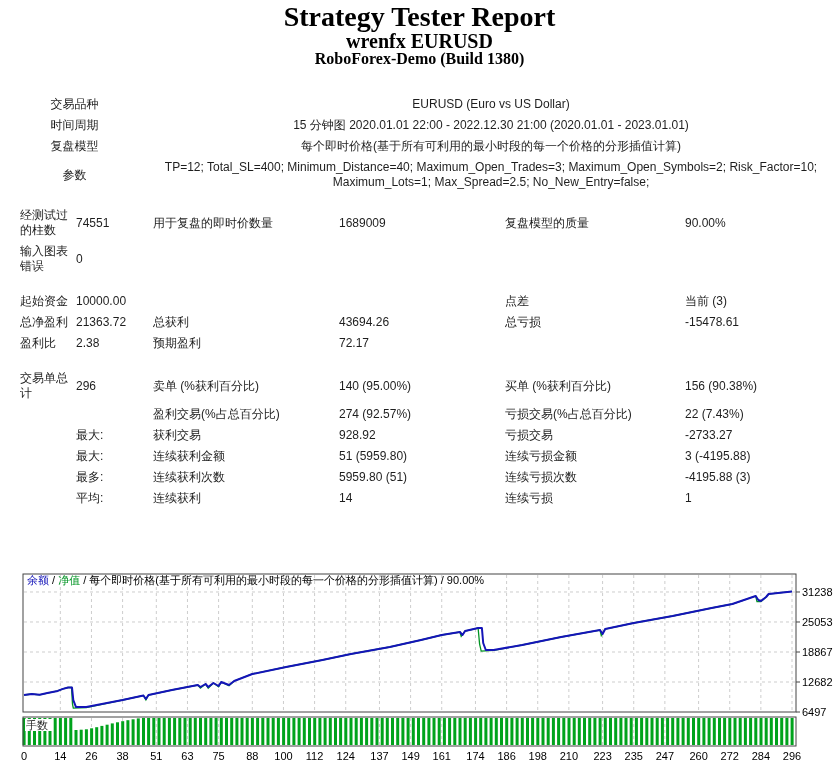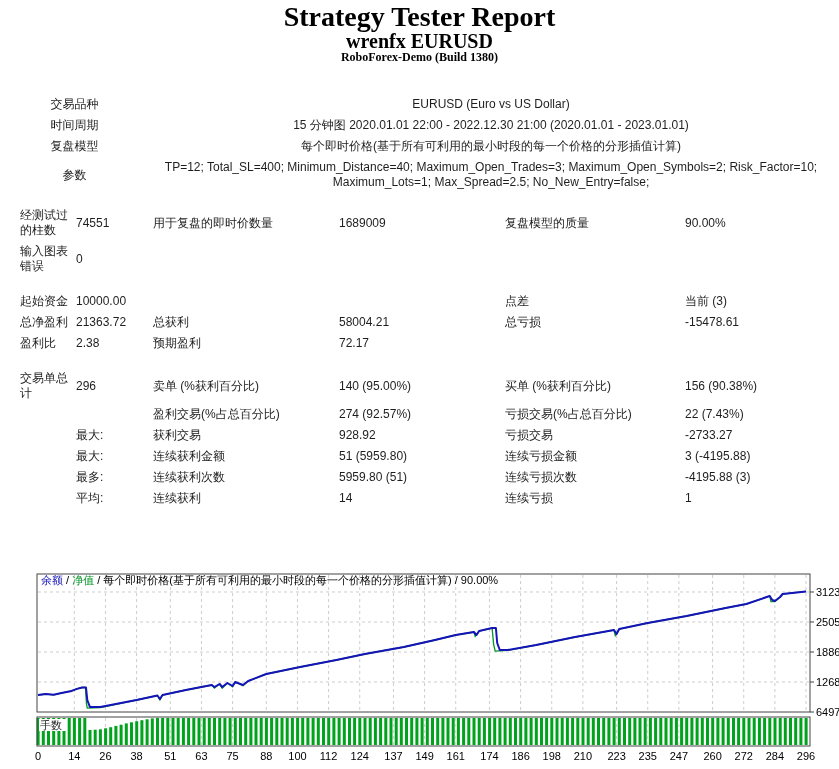--- a/index.html
+++ b/index.html
@@ -4,30 +4,30 @@
 <style>
   html,body{margin:0;padding:0;background:#ffffff;}
   body{
     width:839px;height:769px;position:relative;overflow:hidden;
     font-family:"Liberation Sans","DejaVu Sans",sans-serif;
     font-size:12px;color:#1e1e1e;
   }
   .hdr{position:absolute;left:0;width:839px;text-align:center;font-family:"Liberation Serif","DejaVu Serif",serif;font-weight:bold;color:#000;}
   #title{top:1px;font-size:28px;}
   #symbol{top:30px;font-size:20px;}
-  #server{top:50px;font-size:12px;}
+  #server{top:50px;font-size:16px;}
   table{border-collapse:collapse;table-layout:fixed;}
   td{padding:3px 0;line-height:15px;vertical-align:middle;overflow:hidden;}
   #infoTable{position:absolute;left:8px;top:94px;width:825px;text-align:center;}
   #statsTable{position:absolute;left:20px;top:205px;width:825px;}
   td.num{}
   td.lbl3{padding-left:8px;}
   td.lbl5{padding-left:10px;}
   tr.spacer td{padding:0;height:14px;}
-  #chartWrap{position:absolute;left:16px;top:569px;width:818px;height:200px;text-align:center;}
+  #chartWrap{position:absolute;left:2px;top:569px;width:818px;height:200px;text-align:center;}
   svg text{font-family:"Liberation Sans","DejaVu Sans",sans-serif;}
 </style>
 </head>
 <body>
 
 <div class="hdr" id="title">Strategy Tester Report</div>
 <div class="hdr" id="symbol">wrenfx EURUSD</div>
 <div class="hdr" id="server">RoboForex-Demo (Build 1380)</div>
 
 <table id="infoTable">
@@ -89,21 +89,21 @@
         <td class="num">10000.00</td>
         <td class="lbl3"></td>
         <td class="num"></td>
         <td class="lbl5">点差</td>
         <td class="num">当前 (3)</td>
       </tr>
       <tr>
         <td class="">总净盈利</td>
         <td class="num">21363.72</td>
         <td class="lbl3">总获利</td>
-        <td class="num">58004.21</td>
+        <td class="num">43694.26</td>
         <td class="lbl5">总亏损</td>
         <td class="num">-15478.61</td>
       </tr>
       <tr>
         <td class="">盈利比</td>
         <td class="num">2.38</td>
         <td class="lbl3">预期盈利</td>
         <td class="num">72.17</td>
         <td class="lbl5"></td>
         <td class="num"></td>

